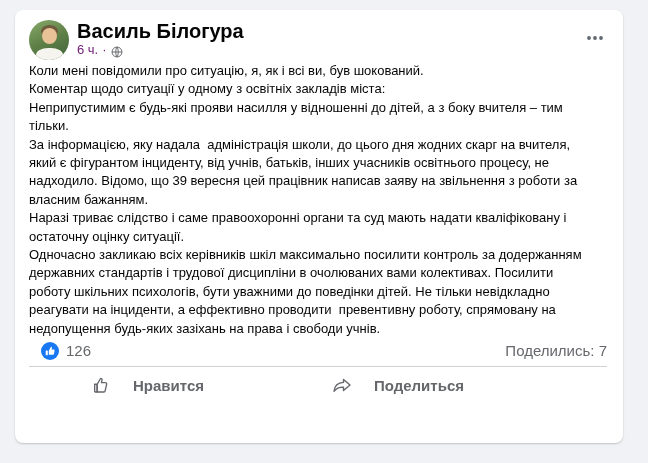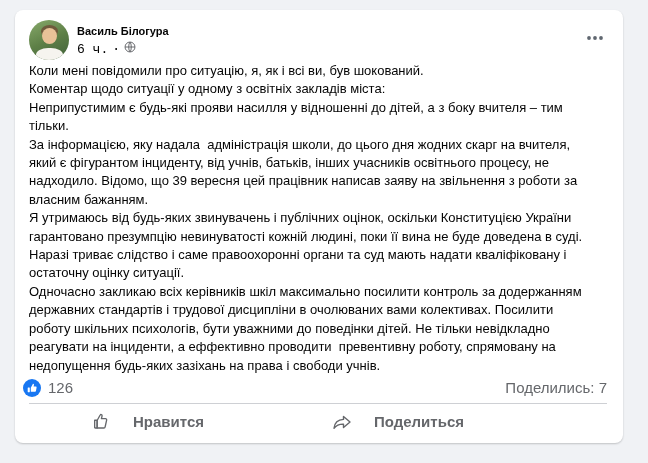--- a/index.html
+++ b/index.html
@@ -22,35 +22,35 @@
   .avatar {
     width: 40px; height: 40px; flex: 0 0 40px;
     border-radius: 50%; overflow: hidden; position: relative;
     background: linear-gradient(155deg, #88aa6b 0%, #5e8047 50%, #40603a 100%);
     cursor: pointer;
   }
   .avatar .hair  { position:absolute; top:5px;  left:12px; width:17px; height:12px; background:#6f5a3c; border-radius:50% 50% 45% 45%; }
   .avatar .face  { position:absolute; top:8px;  left:13px; width:15px; height:16px; background:#e9c298; border-radius:50%; }
   .avatar .shirt { position:absolute; bottom:-3px; left:7px; width:27px; height:15px; background:#f6f4ef; border-radius:45% 45% 0 0; }
   .author-block { margin-left: 8px; padding-top: 1px; }
-  .author-name { font-size: 11px; font-weight: 700; color: #050505; line-height: 20px; cursor: pointer; }
-  .meta-row { display: flex; align-items: flex-start; gap: 4px; font-size: 13px; color: #000000; line-height: 17px; font-family: Liberation Mono, monospace; }
+  .author-name { font-size: 20px; font-weight: 700; color: #050505; line-height: 20px; cursor: pointer; }
+  .meta-row { display: flex; align-items: flex-end; gap: 4px; font-size: 13px; color: #701a75; line-height: 17px; }
   .more-btn {
     position: absolute; top: 12px; right: 12px;
     width: 32px; height: 32px; border: none; background: transparent;
     border-radius: 50%; display: flex; align-items: center; justify-content: center;
     cursor: pointer;
   }
   
   .post-body { padding: 2px 16px 0 14px; font-size: 13px; line-height: 18.4px; color: #050505; }
   .post-paragraph { white-space: pre-wrap; max-width: 566px; }
   
   .engagement {
     display: flex; justify-content: space-between; align-items: center;
-    padding: 4px 16px 6px 8px; color: #65676b; font-size: 15px; line-height: 18px;
+    padding: 4px 16px 6px 26px; color: #65676b; font-size: 15px; line-height: 18px;
   }
   .like-left { display: flex; align-items: center; gap: 7px; cursor: pointer; }
   .shares { cursor: pointer; }
   .divider { border-top: 1px solid #ced0d4; margin: 0 16px 0 14px; }
   
   .actions { display: flex; padding: 3px 0 3px 8px; }
   .action-btn {
     width: 250px; height: 30px;
     display: flex; align-items: center; justify-content: center; gap: 22px;
     background: transparent; border: none; border-radius: 4px;
@@ -95,21 +95,20 @@
             </svg>
         </span>
       </button>
     </header>
 
     <div class="post-body">
         <div class="post-paragraph">Коли мені повідомили про ситуацію, я, як і всі ви, був шокований.</div>
         <div class="post-paragraph">Коментар щодо ситуації у одному з освітніх закладів міста:</div>
         <div class="post-paragraph">Неприпустимим є будь-які прояви насилля у відношенні до дітей, а з боку вчителя – тим тільки.</div>
         <div class="post-paragraph">За інформацією, яку надала  адміністрація школи, до цього дня жодних скарг на вчителя, який є фігурантом інциденту, від учнів, батьків, інших учасників освітнього процесу, не надходило. Відомо, що 39 вересня цей працівник написав заяву на звільнення з роботи за власним бажанням.</div>
-        <div class="post-paragraph">Я утримаюсь від будь-яких звинувачень і публічних оцінок, оскільки Конституцією України гарантовано презумпцію невинуватості кожній людині, поки її вина не буде доведена в суді.</div>
         <div class="post-paragraph">Наразі триває слідство і саме правоохоронні органи та суд мають надати кваліфіковану і остаточну оцінку ситуації.</div>
         <div class="post-paragraph">Одночасно закликаю всіх керівників шкіл максимально посилити контроль за додержанням державних стандартів і трудової дисципліни в очолюваних вами колективах. Посилити роботу шкільних психологів, бути уважними до поведінки дітей. Не тільки невідкладно реагувати на інциденти, а еффективно проводити  превентивну роботу, спрямовану на недопущення будь-яких зазіхань на права і свободи учнів.</div>
       </div>
 
     <div class="engagement">
       <div class="like-left">
         <span style="display:flex;">
           <svg width="18" height="18" viewBox="0 0 18 18">
               <circle cx="9" cy="9" r="9" fill="#1877f2"></circle>
               <path fill="#ffffff" d="M5.1 8.6h1.3c.2 0 .4.2.4.4v3.8c0 .2-.2.4-.4.4H5.1c-.2 0-.4-.2-.4-.4V9c0-.2.2-.4.4-.4zm2.7.2 1.9-3.6c.1-.3.5-.4.8-.3.4.1.6.5.5.9l-.4 1.7h2.1c.6 0 1 .5.9 1.1l-.6 3.2c-.1.6-.6 1-1.2 1H8.2c-.2 0-.4-.2-.4-.4V8.8z"></path>

